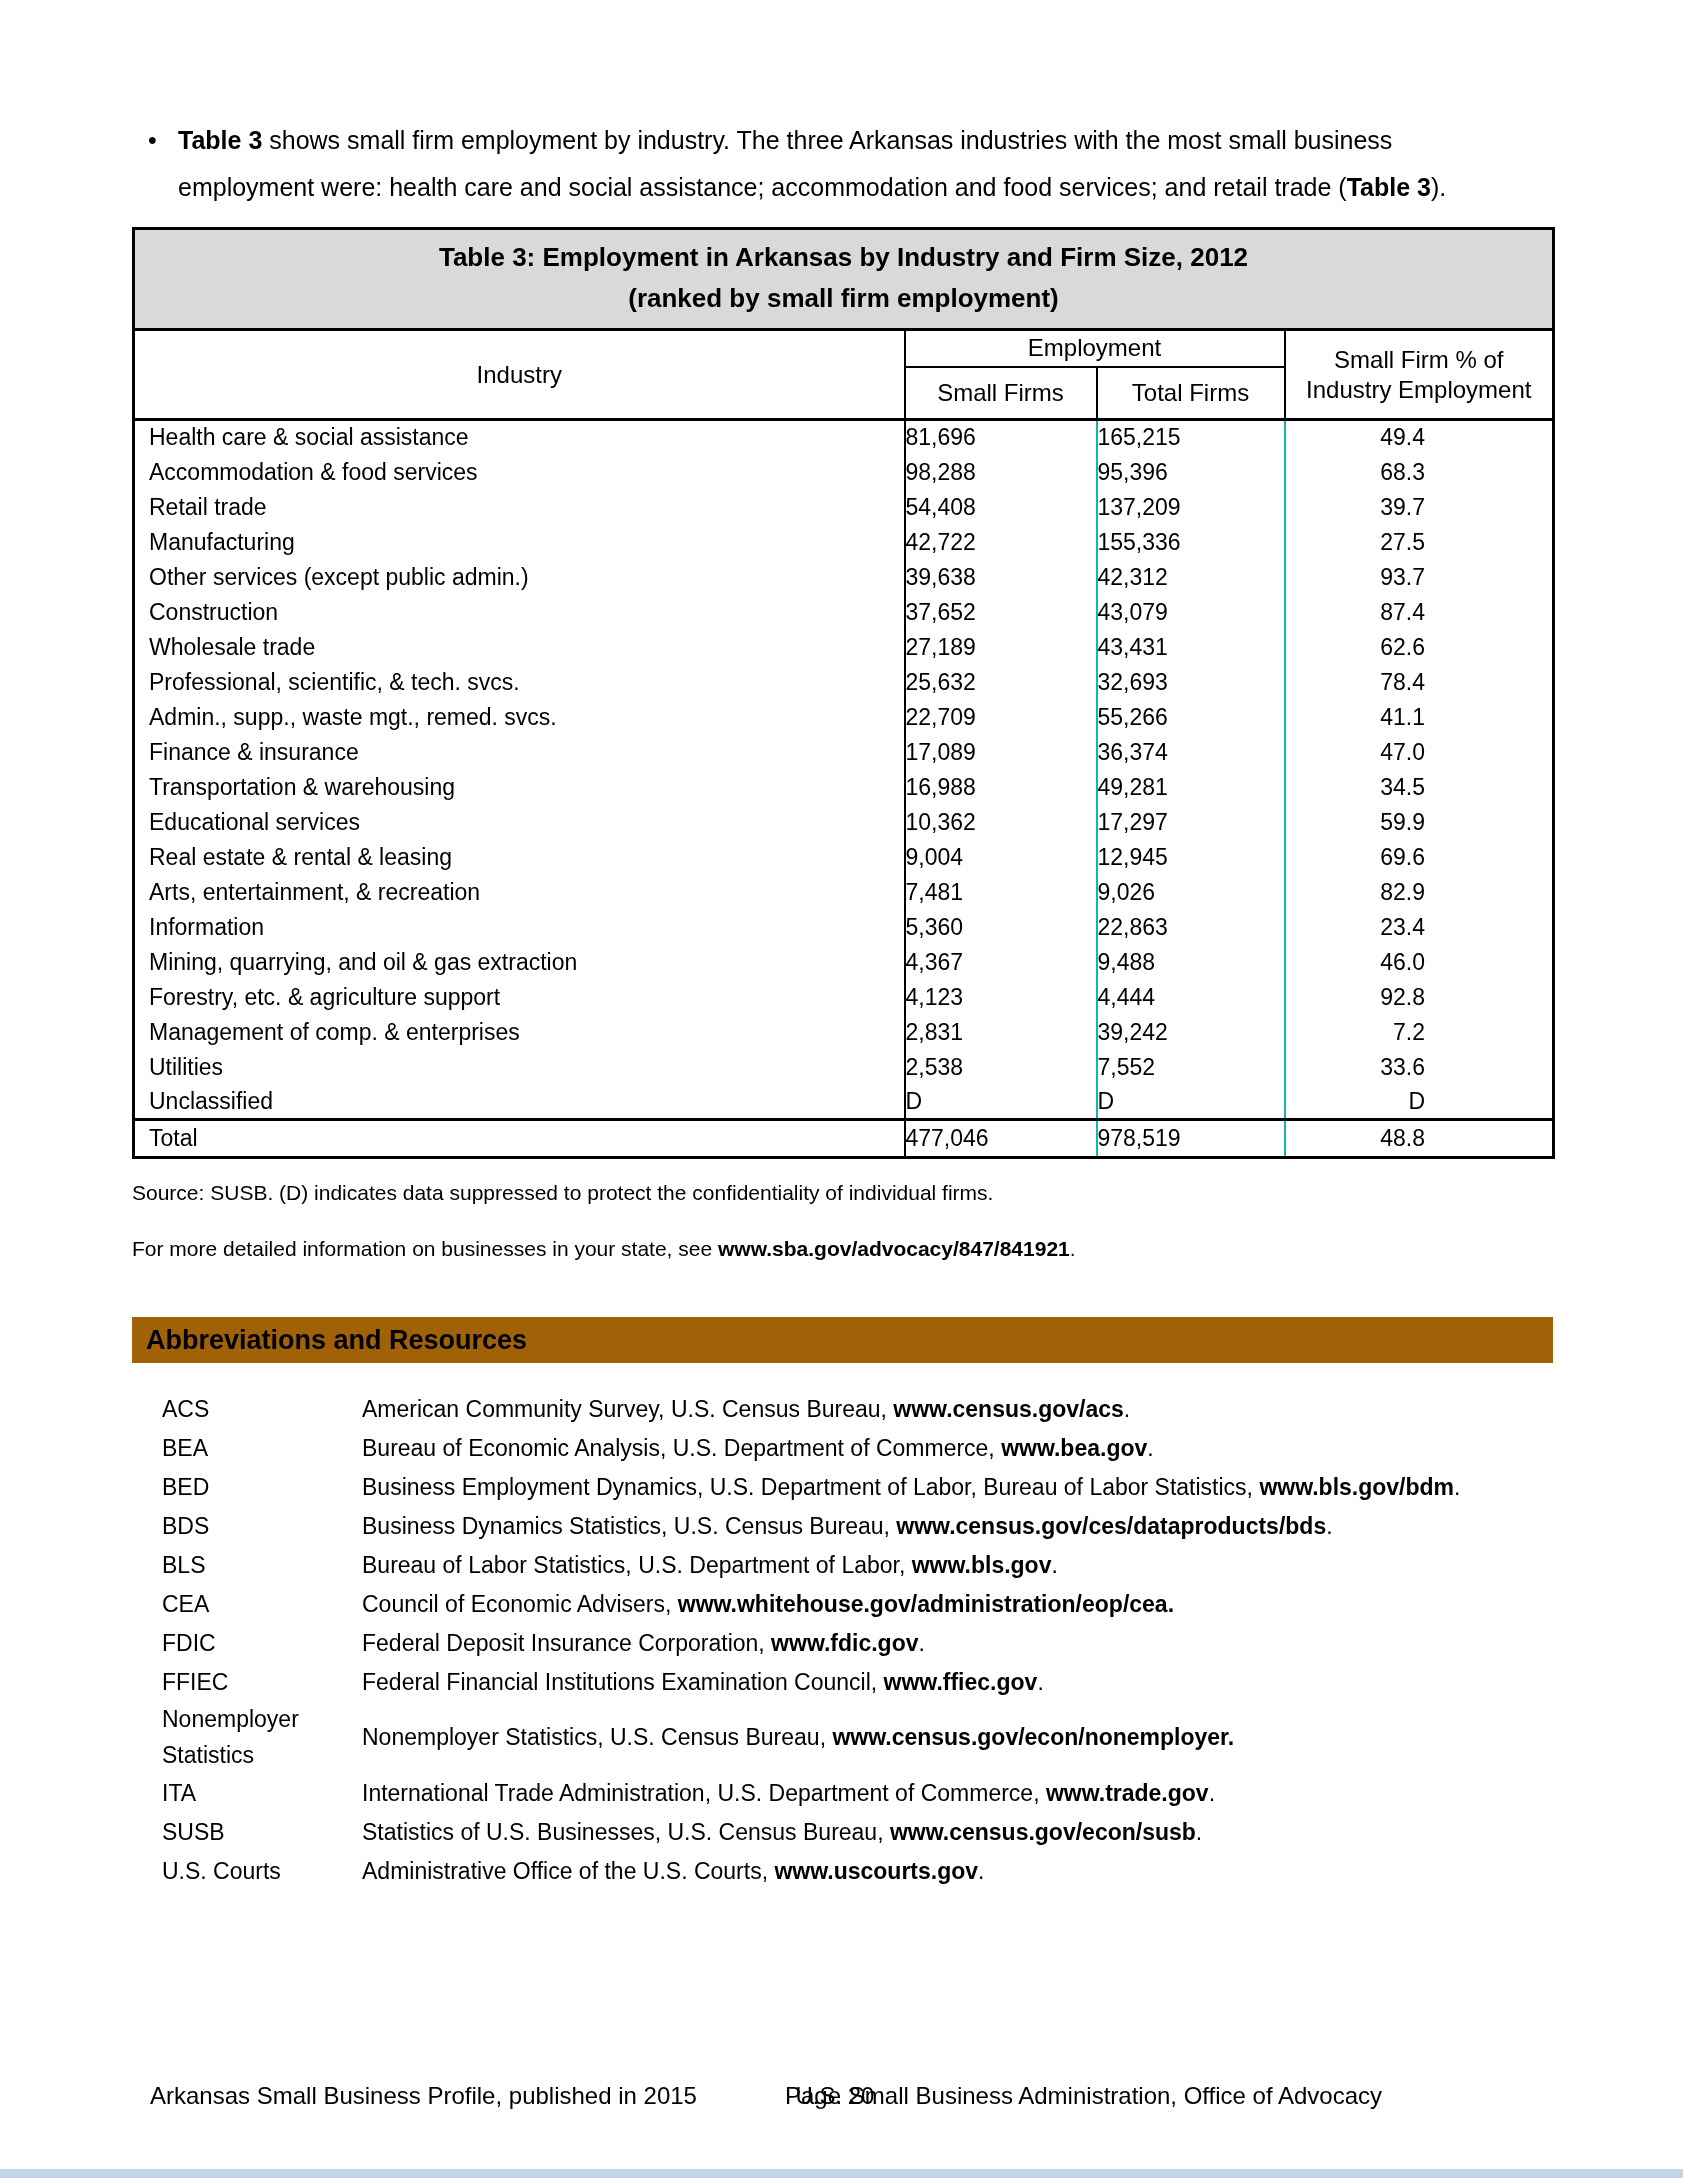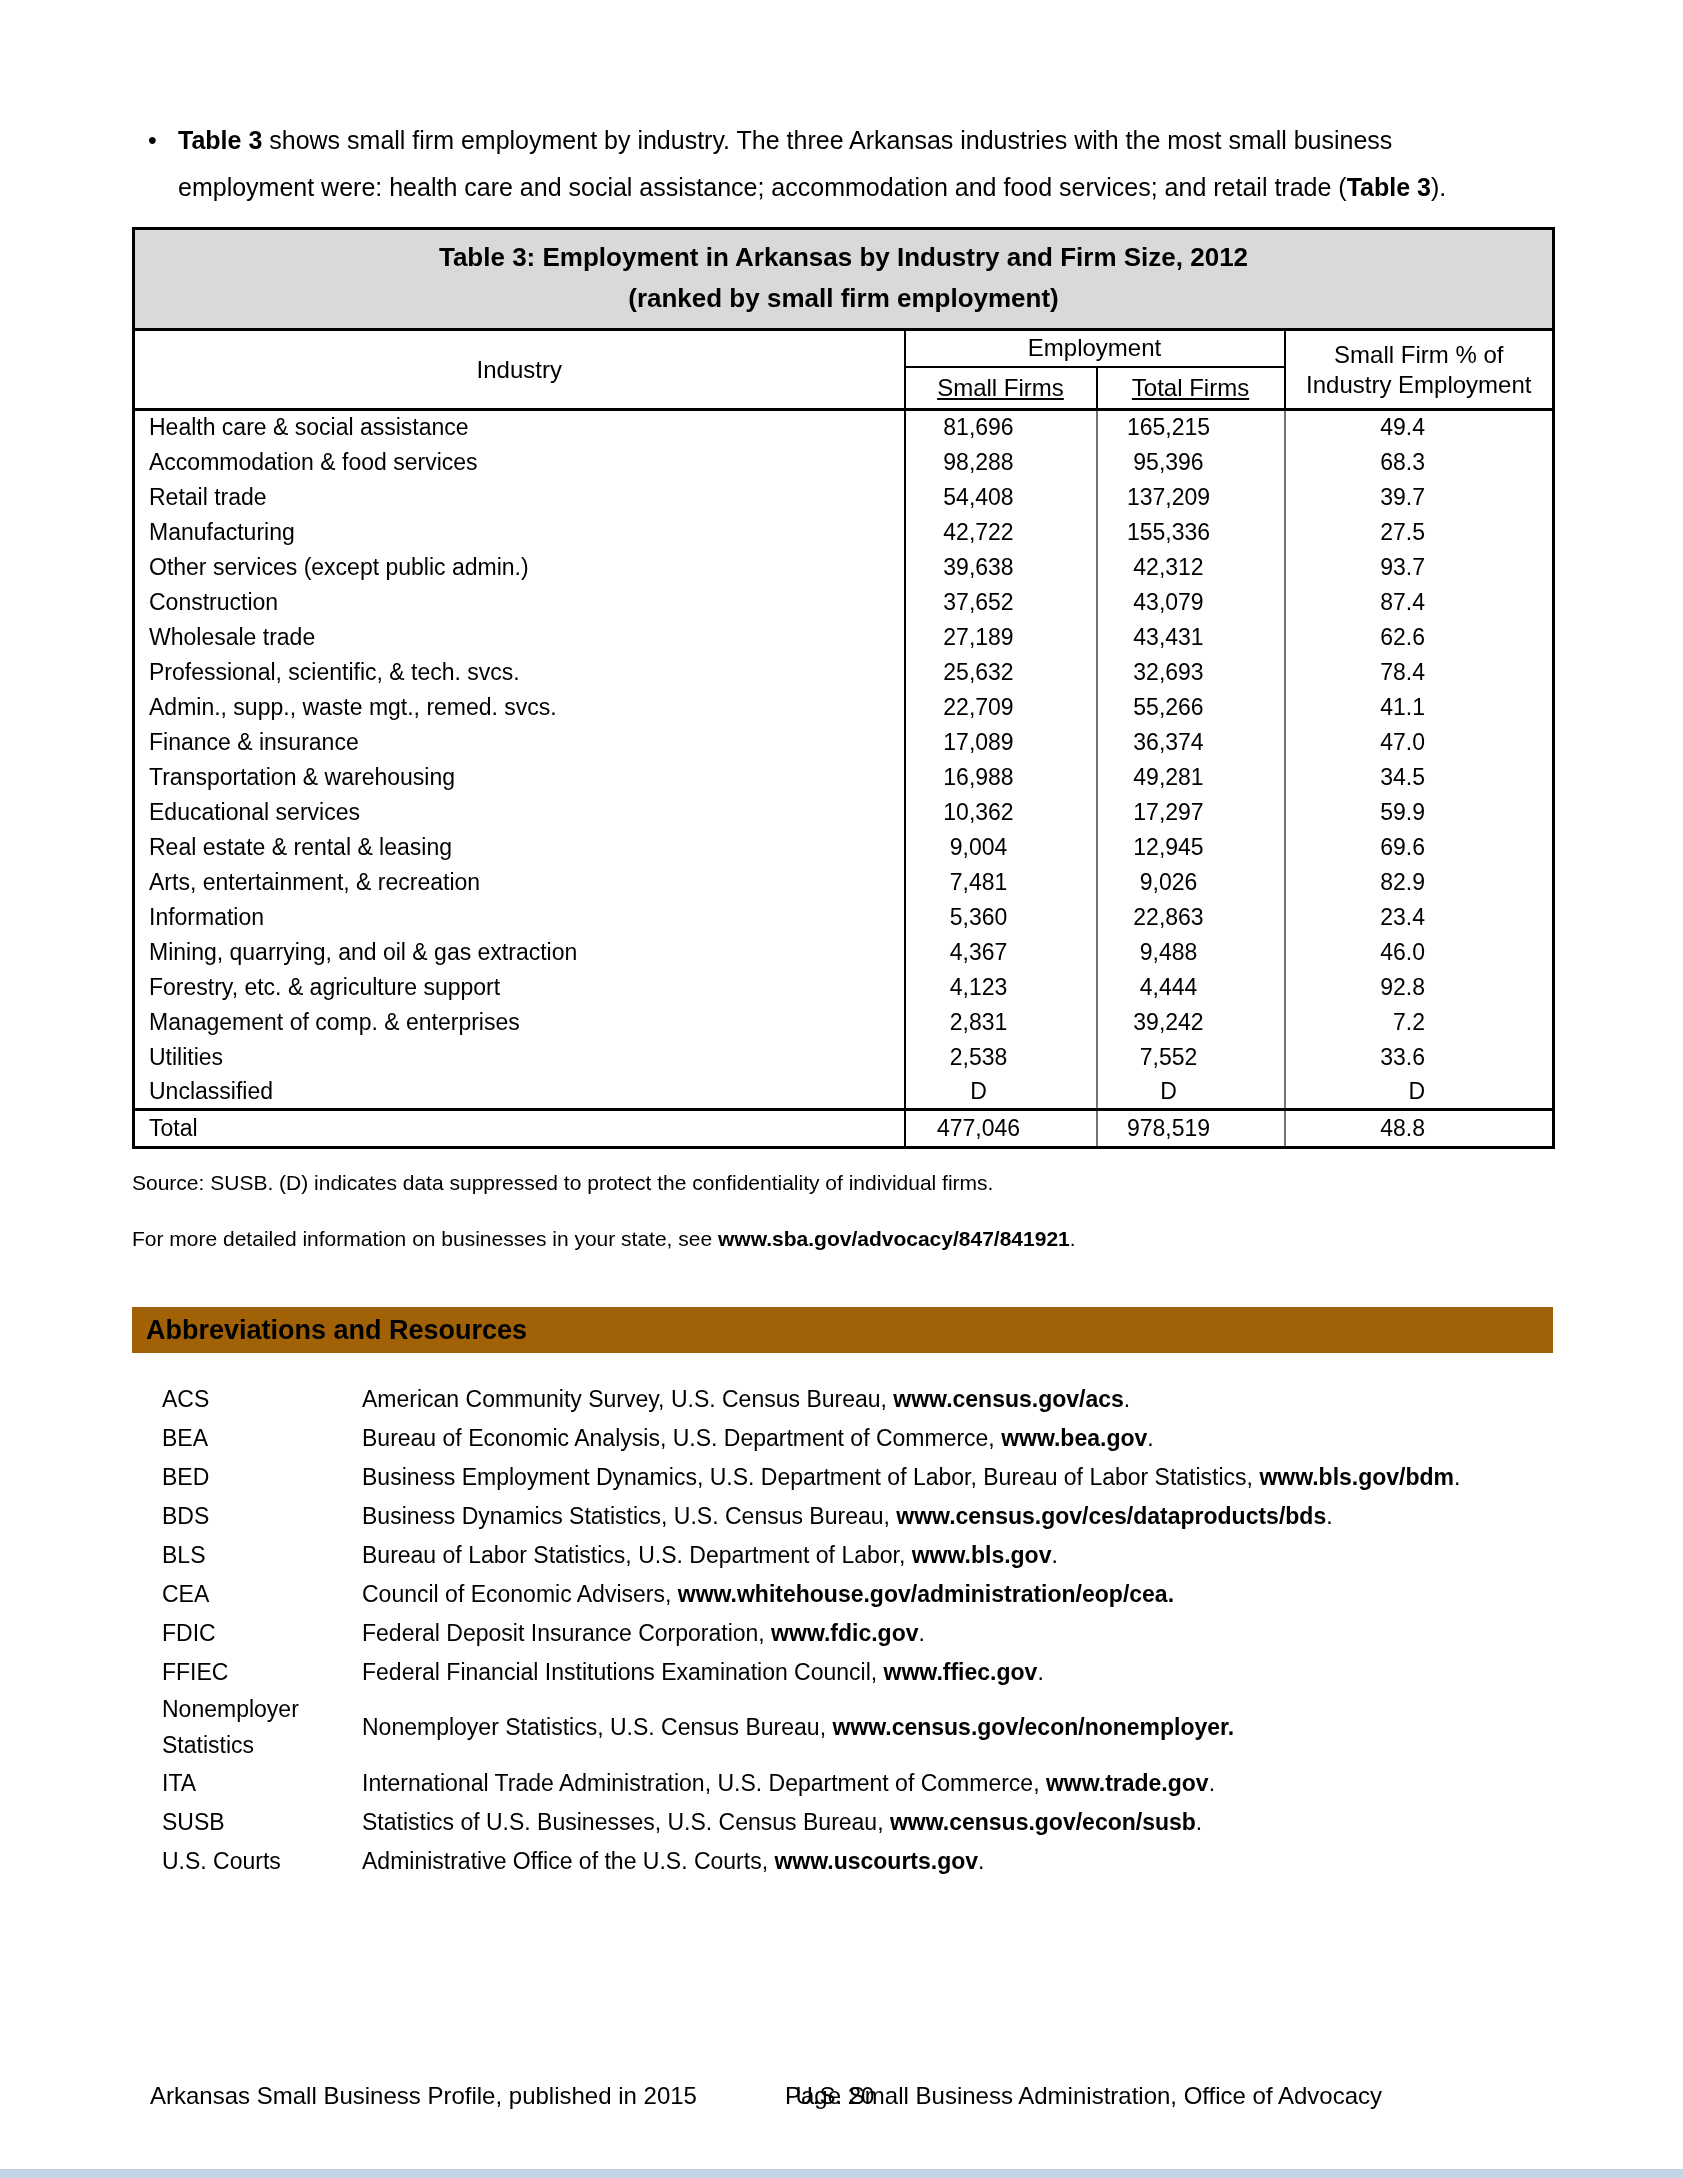--- a/index.html
+++ b/index.html
@@ -34,28 +34,28 @@
   .title-cell {
     background: #d9d9d9;
     border-bottom: 3px solid #000;
     text-align: center;
     padding: 7px 0 9px 0;
   }
   .title-cell div { font-size: 26px; font-weight: bold; line-height: 41px; }
   .hdr { font-size: 24px; text-align: center; }
   .hdr-industry { border-right: 2px solid #000; }
   .hdr-emp { height: 37px; border-bottom: 2px solid #000; border-right: 2px solid #000; }
-  .hdr-sub { height: 43px; text-decoration: underline; }
+  .hdr-sub { height: 53px; }
   .hdr-small { border-right: 2px solid #000; }
   .hdr-total { border-right: 2px solid #000; }
   .hdr-pct div { line-height: 30px; }
   thead { border-bottom: 3px solid #000; }
   tbody td { height: 35px; font-size: 23px; }
   td.c-ind { padding-left: 14px; border-right: 2px solid #000; }
-  td.c-num { text-align: center; padding-right: 44px; border-right: 2px solid #737373; }
+  td.c-num { text-align: left; padding-right: 44px; border-right: 2px solid #14b8a6; }
   td.c-pct { text-align: right; padding-right: 127px; }
   tfoot { border-top: 3px solid #000; }
   tfoot td { height: 38px; font-weight: bold; font-size: 23px; }
 
   
   .source-note { margin-top: 12px; font-size: 21px; line-height: 44px; }
   .source-note b { font-weight: bold; }
 
   
   .abbr-header {

